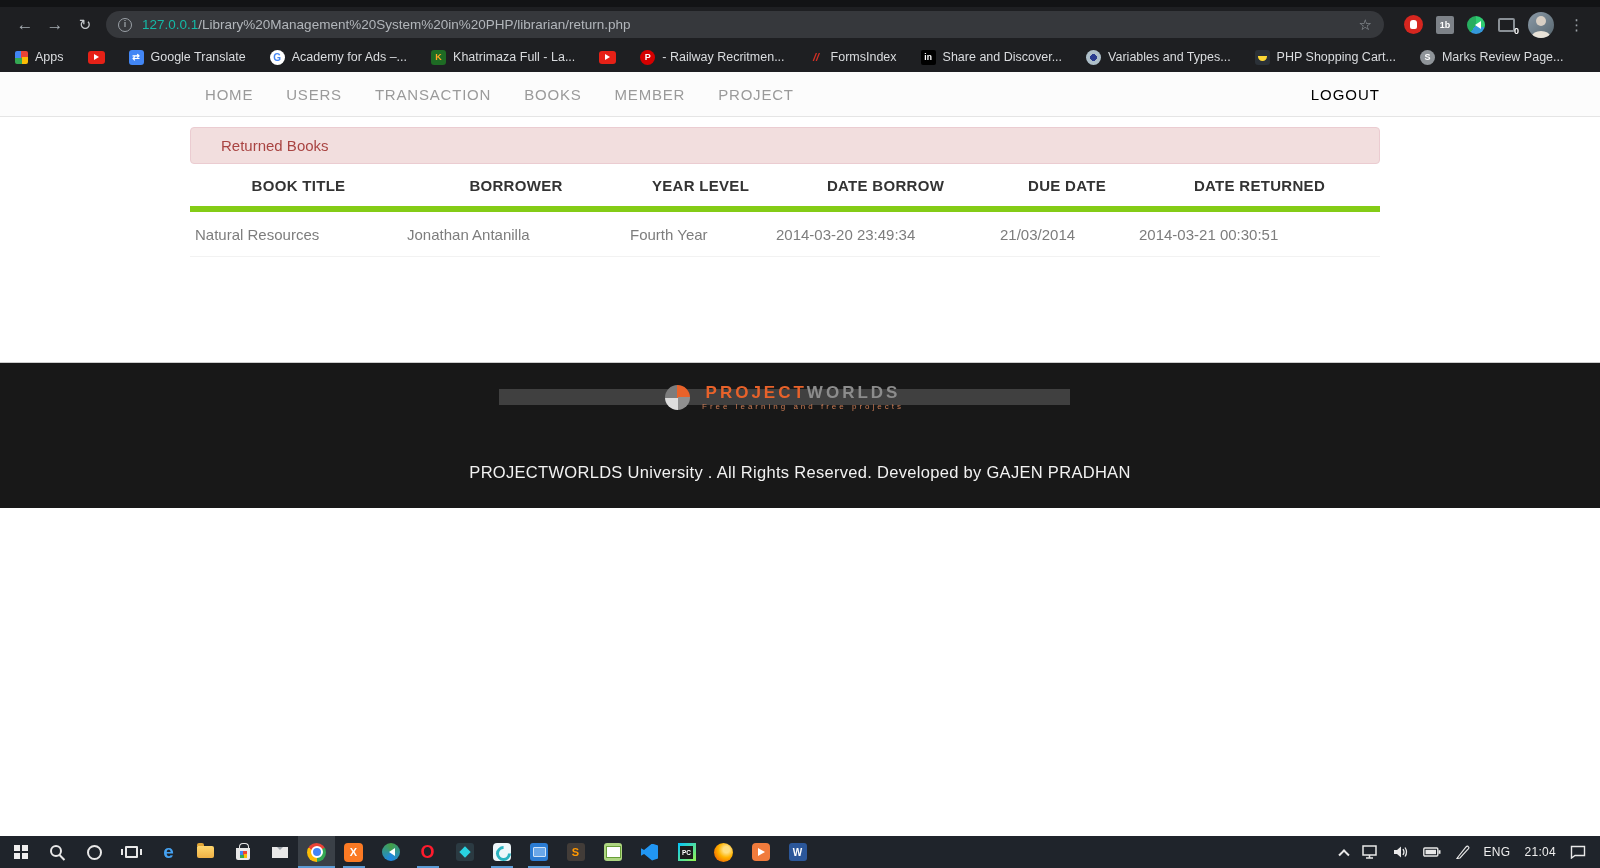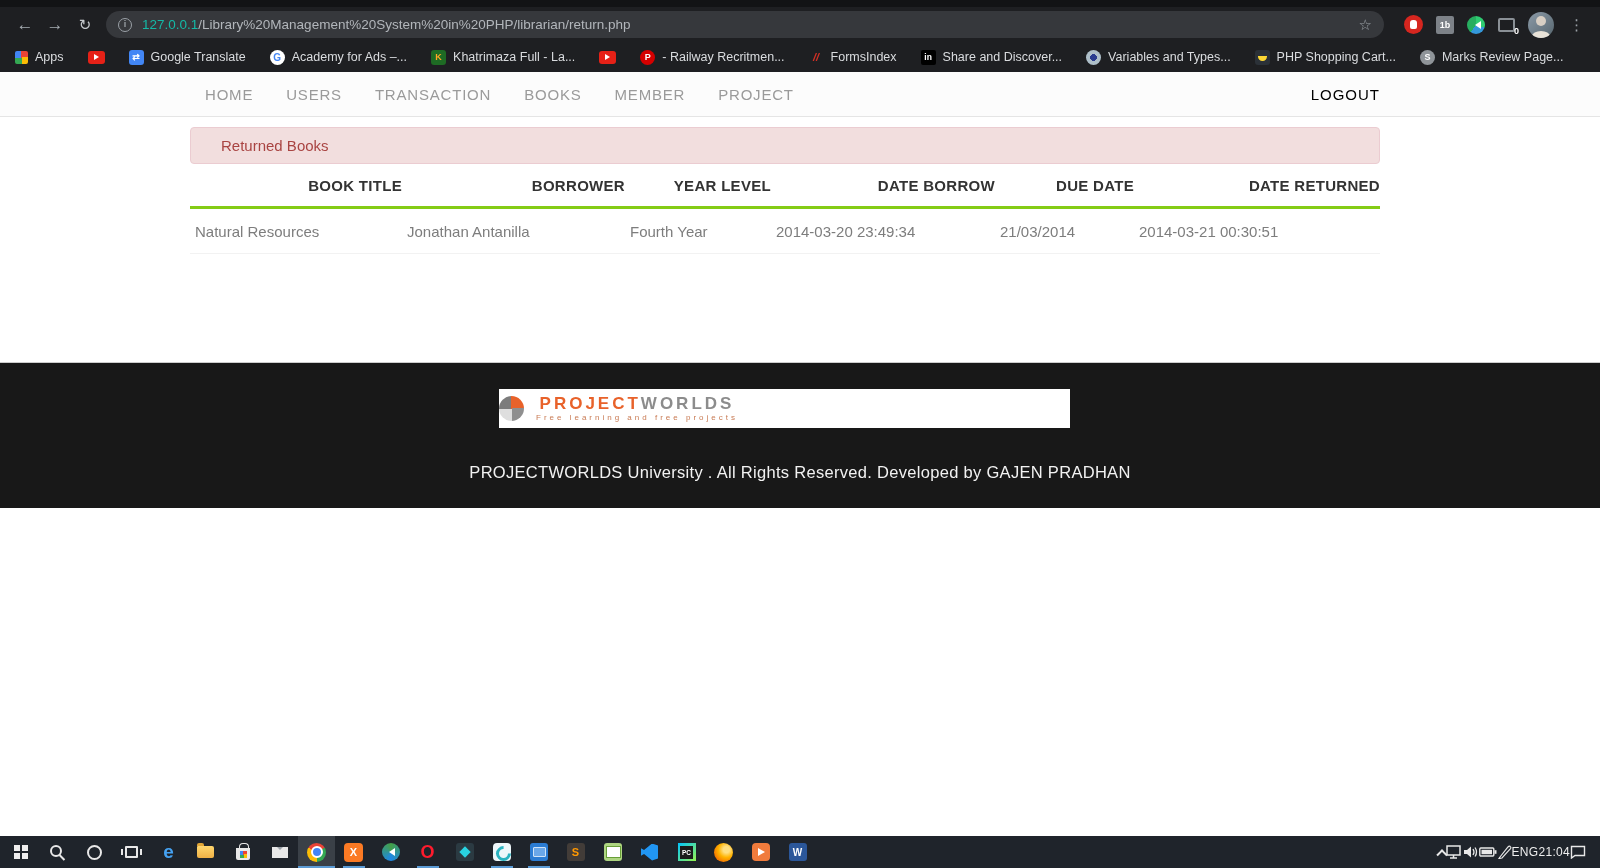--- a/index.html
+++ b/index.html
@@ -54,26 +54,26 @@
   .nav-menu { display:flex; gap:33px; padding-left:15px; }
   .nav-item { font-size:15px; color:#9a9a9a; letter-spacing:0.8px; cursor:pointer; }
   .logout { margin-left:auto; color:#000000; font-size:15px; letter-spacing:1px; cursor:pointer; }
 
   
   .page-content { position:absolute; top:117px; left:190px; width:1190px; }
   .alert { margin-top:10px; height:37px; background:#f2dede; border:1px solid #ebccd1; border-radius:4px; color:#a94442; font-size:15px; display:flex; align-items:center; padding-left:30px; }
   .print-row { margin-top:22px; text-align:right; }
   .print-link { color:#337ab7; font-size:15px; text-decoration:none; cursor:pointer; }
   table.books { width:100%; border-collapse:collapse; margin-top:4px; }
-  table.books th { text-align:right; font-size:15px; color:#333; letter-spacing:0.3px; padding:9px 0 12px 5px; border-bottom:3px solid #84cc16; font-weight:bold; }
+  table.books th { text-align:center; font-size:15px; color:#333; letter-spacing:0.3px; padding:9px 0 12px 5px; border-bottom:6px solid #84cc16; font-weight:bold; }
   table.books td { font-size:15px; color:#7d7d7d; padding:14px 0 13px 5px; border-bottom:1px solid #f2f2f2; }
 
   
   .footer { position:absolute; top:362px; left:0; right:0; height:146px; background:#181818; border-top:1px solid #cccccc; }
-  .logo-box { position:absolute; left:499px; top:26px; width:571px; height:39px; background:#ffffff; display:flex; align-items:center; justify-content:flex-start; gap:12px; }
+  .logo-box { position:absolute; left:499px; top:26px; width:571px; height:16px; background:#404040; display:flex; align-items:center; justify-content:center; gap:12px; }
   .logo-mark { width:25px; height:25px; border-radius:50%; background:conic-gradient(#e8622a 0 25%, #8f8f8f 25% 50%, #dedede 50% 75%, #7c7c7c 75%); flex:none; }
   .logo-text { text-align:center; line-height:1; }
   .logo-title { font-size:17px; font-weight:bold; letter-spacing:3px; }
   .logo-w1 { color:#e8622a; }
   .logo-w2 { color:#8c8c8c; }
   .logo-tagline { font-size:8px; letter-spacing:3px; color:#c97b54; margin-top:2px; }
   .footer-copy { position:absolute; top:100px; width:100%; text-align:center; color:#f2f2f2; font-size:16.5px; letter-spacing:0.3px; }
 
   
   .taskbar { position:absolute; left:0; right:0; top:836px; height:32px; background:#1f242b; display:flex; align-items:center; }
@@ -114,21 +114,21 @@
   .i-photos { width:18px; height:18px; border-radius:3px; background:#aed581; position:relative; }
   .i-photos::after { content:""; position:absolute; top:3px; left:2px; width:13px; height:10px; background:#fff; border:1px solid #689f38; }
   .i-vscode { width:17px; height:17px; background:#2196f3; clip-path:polygon(65% 0, 100% 12%, 100% 88%, 65% 100%, 18% 62%, 0 72%, 0 28%, 18% 38%); }
   .i-pycharm { width:18px; height:18px; background:linear-gradient(135deg,#00c4ff,#97f54d); display:flex; align-items:center; justify-content:center; }
   .pc-inner { width:13px; height:13px; background:#1b1b1b; color:#fff; font-size:6.5px; font-weight:bold; display:flex; align-items:center; justify-content:center; }
   .i-firefox { width:19px; height:19px; border-radius:50%; background:radial-gradient(circle at 65% 35%, #ffe082 0 18%, #ffb300 45%, #f57c00 72%, #e65100 100%); }
   .i-player { width:18px; height:18px; border-radius:4px; background:#f07b3c; position:relative; }
   .i-player::after { content:""; position:absolute; left:6px; top:4.5px; border:4.5px solid transparent; border-left:7px solid #fff; }
   .i-word { width:18px; height:18px; border-radius:3px; background:#2b579a; color:#fff; font-weight:bold; font-size:10px; display:flex; align-items:center; justify-content:center; }
 
-  .tray { margin-left:auto; display:flex; align-items:center; padding-right:14px; color:#eee; font-size:12px; }
+  .tray { margin-left:auto; display:flex; align-items:center; gap:14px; padding-right:14px; color:#eee; font-size:12px; }
   .tray-chevron { width:8px; height:8px; border-left:2px solid #e8e8e8; border-top:2px solid #e8e8e8; transform:rotate(45deg) translate(2px,2px); }
   .tray svg { display:block; }
   .tray-text { letter-spacing:0.3px; }
 </style>
 </head>
 <body>
 
 <div class="chrome">
   <div class="chrome-topstrip"></div>
   <div class="toolbar">

